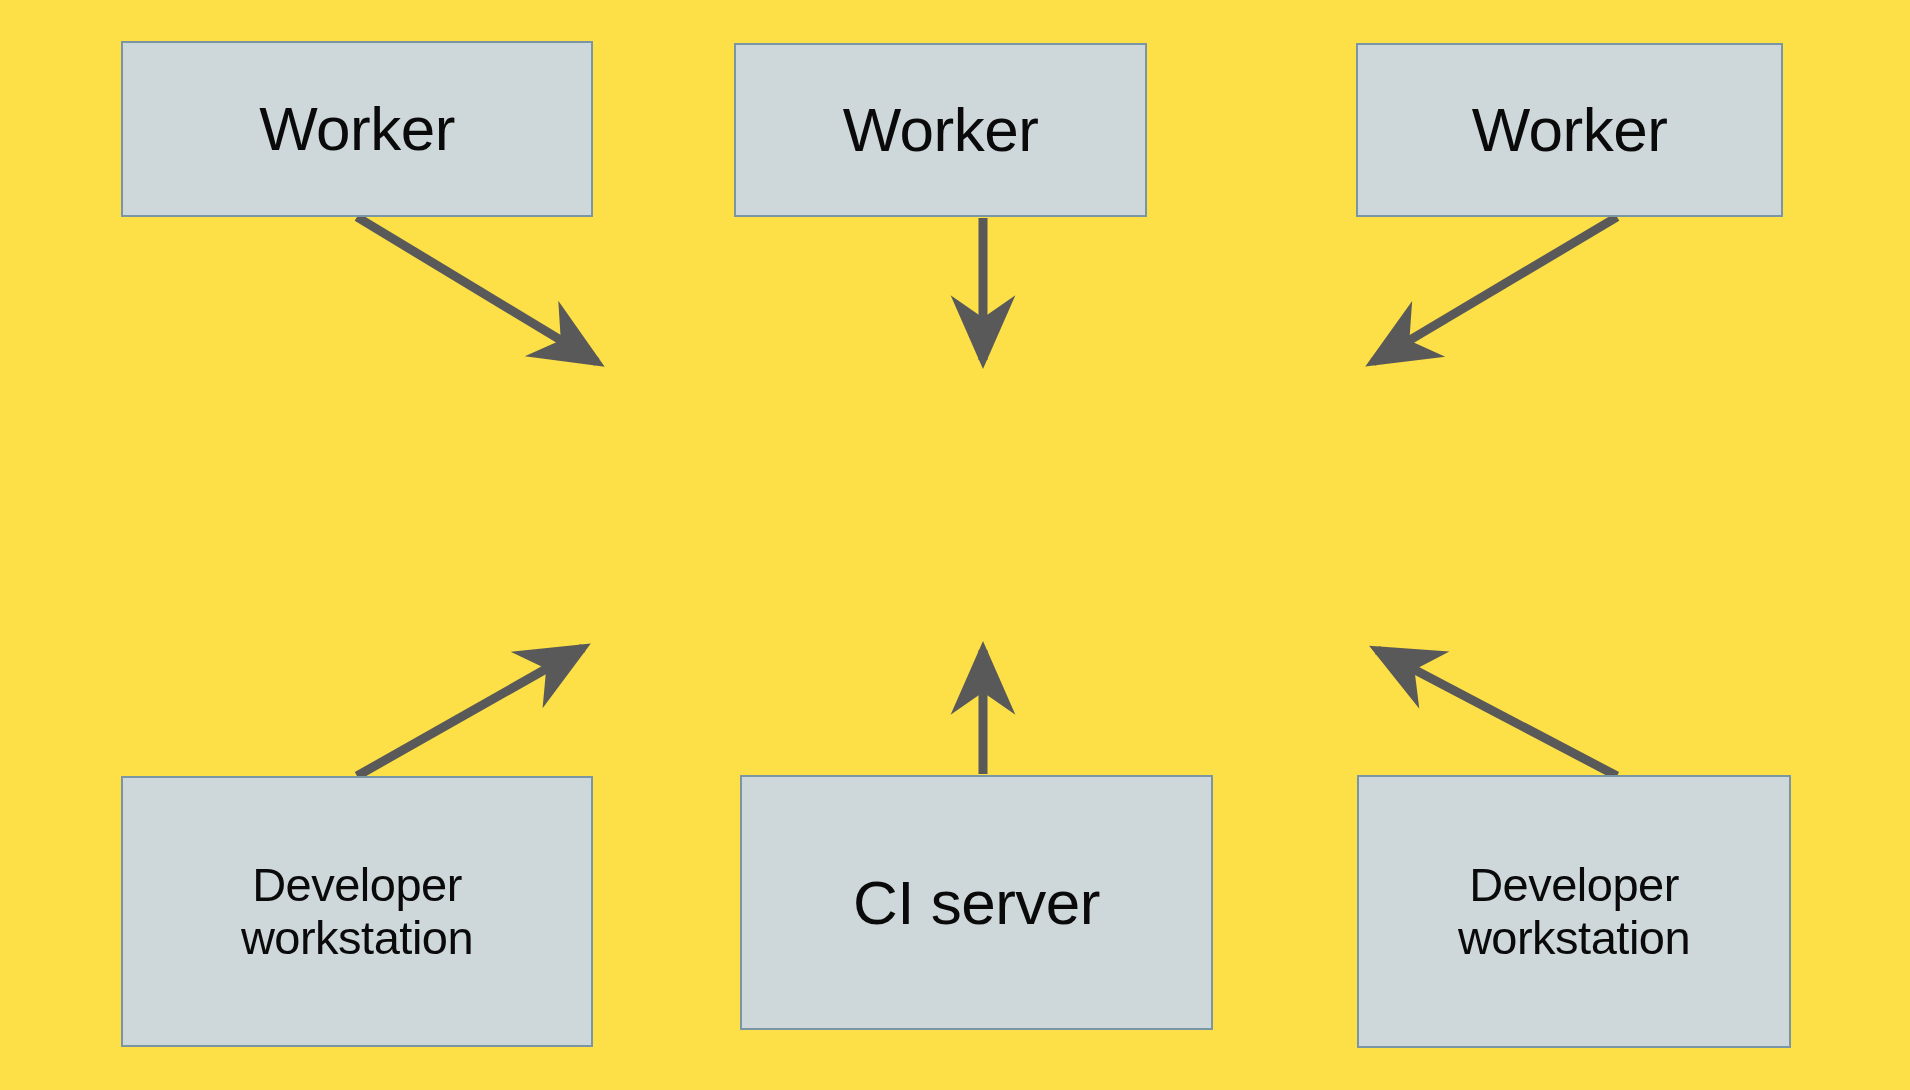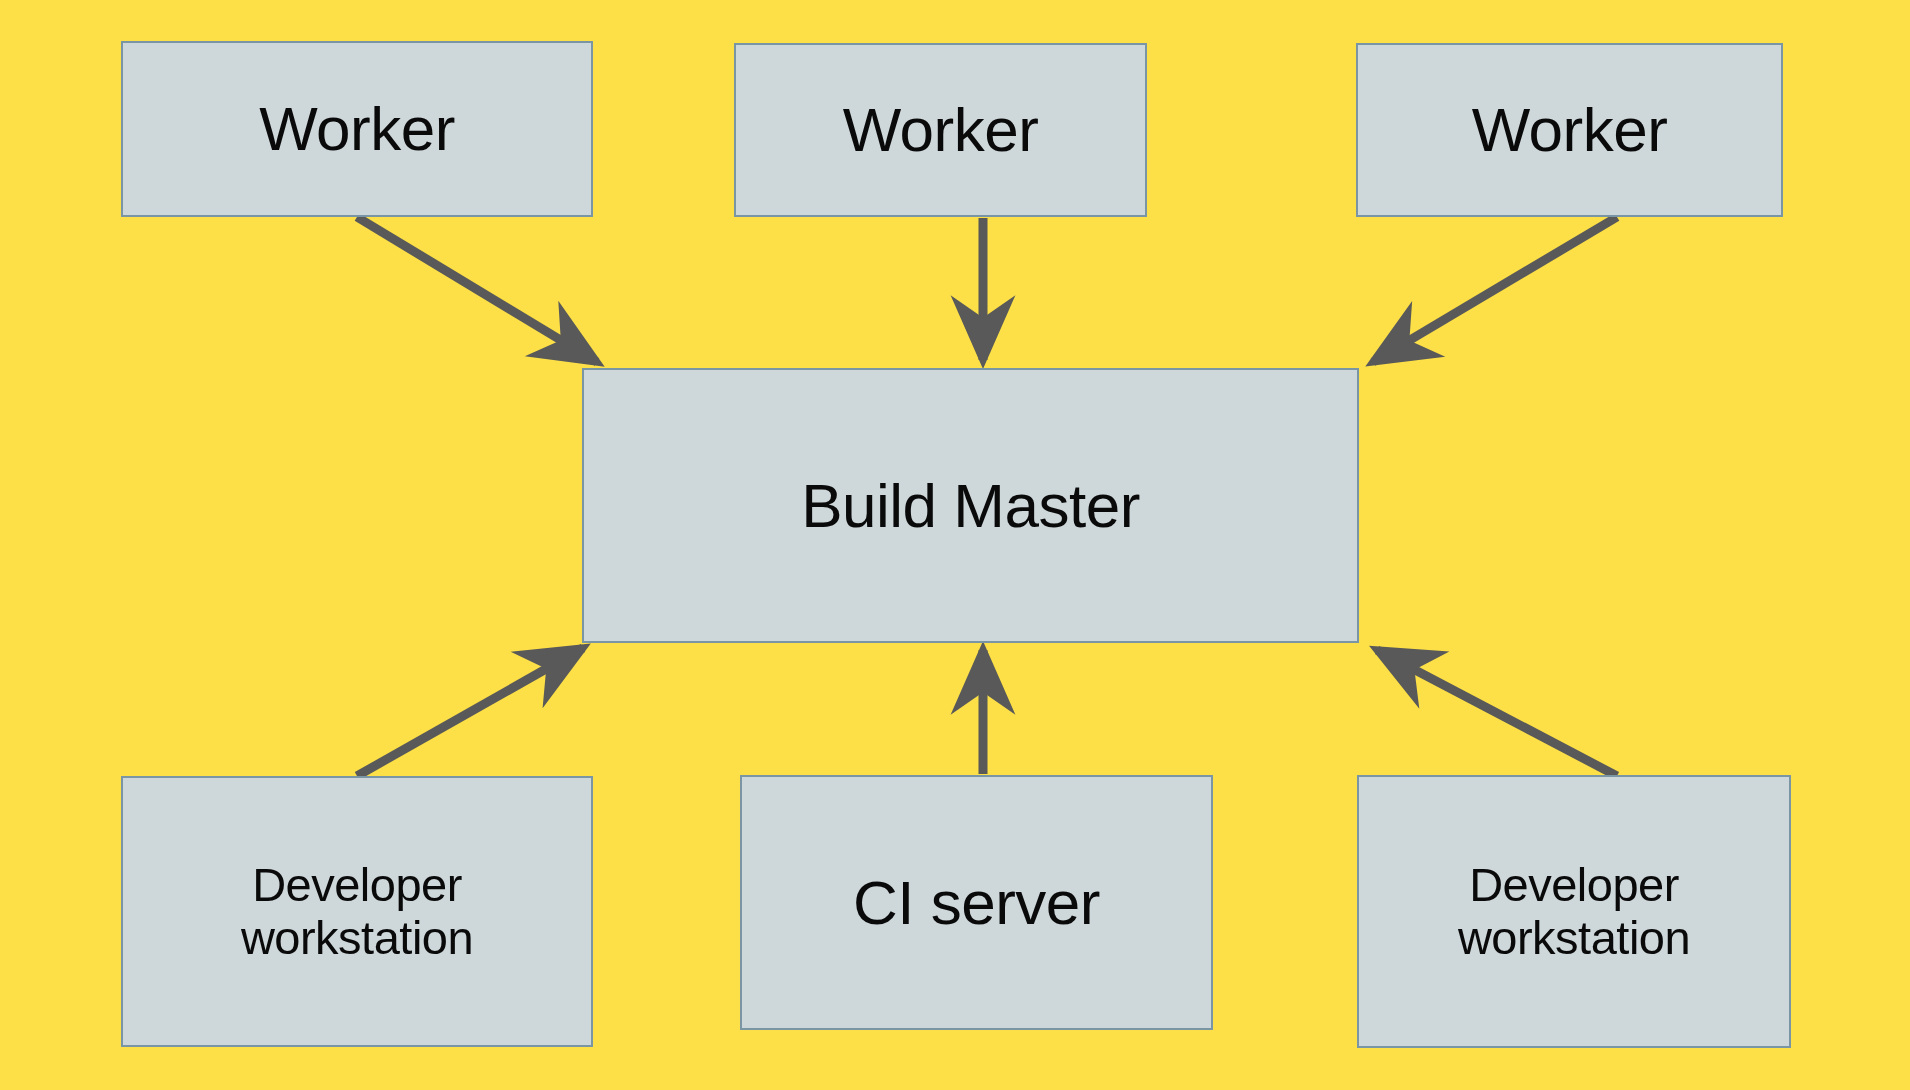--- a/index.html
+++ b/index.html
@@ -103,23 +103,20 @@
   </div>
 
   <div class="node node-worker" id="node-worker-2">
     <span class="node-label">Worker</span>
   </div>
 
   <div class="node node-worker" id="node-worker-3">
     <span class="node-label">Worker</span>
   </div>
 
-  <div class="node node-master" id="node-build-master">
-    <span class="node-label">Build Master</span>
-  </div>
 
   <div class="node node-dev" id="node-dev-left">
     <span class="node-label">Developer
 workstation</span>
   </div>
 
   <div class="node node-ci" id="node-ci-server">
     <span class="node-label">CI server</span>
   </div>
 

